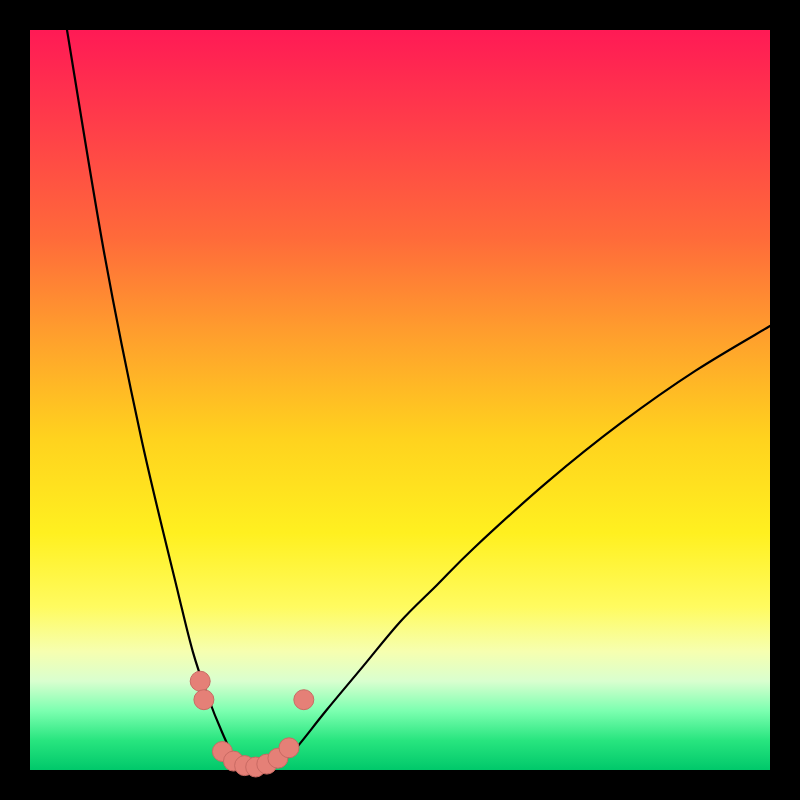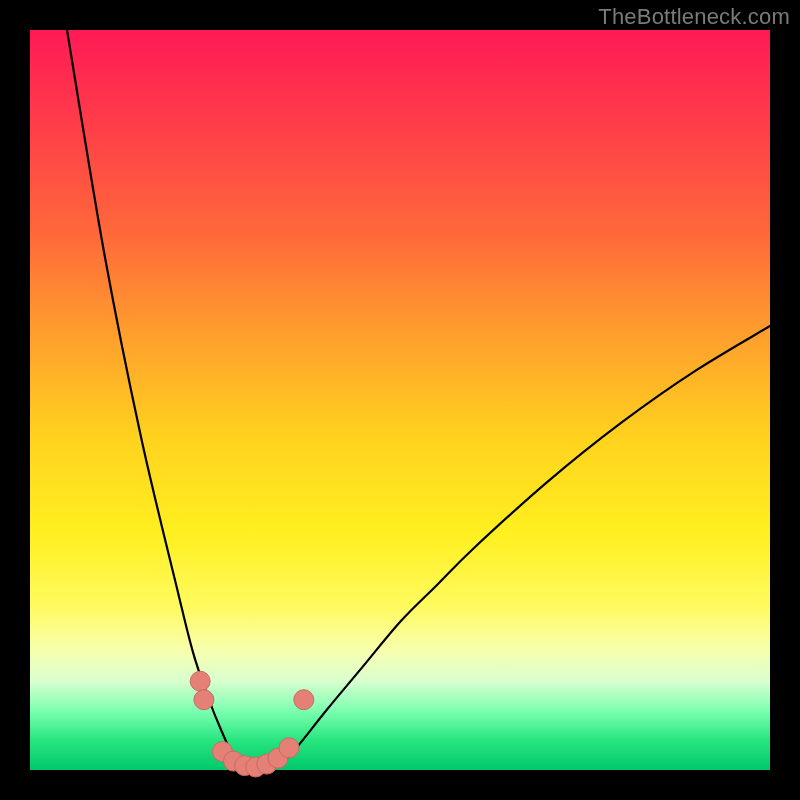--- a/index.html
+++ b/index.html
@@ -76,14 +76,13 @@
         <circle cx="203.5" cy="731.1" r="10" fill="#e58077" stroke="#c96a63" stroke-width="1"></circle>
         <circle cx="214.6" cy="735.6" r="10" fill="#e58077" stroke="#c96a63" stroke-width="1"></circle>
         <circle cx="225.7" cy="737.0" r="10" fill="#e58077" stroke="#c96a63" stroke-width="1"></circle>
         <circle cx="236.8" cy="734.1" r="10" fill="#e58077" stroke="#c96a63" stroke-width="1"></circle>
         <circle cx="247.9" cy="728.2" r="10" fill="#e58077" stroke="#c96a63" stroke-width="1"></circle>
         <circle cx="259.0" cy="717.8" r="10" fill="#e58077" stroke="#c96a63" stroke-width="1"></circle>
         <circle cx="273.8" cy="669.7" r="10" fill="#e58077" stroke="#c96a63" stroke-width="1"></circle>
       </g>
   </svg>
 
-  <div class="watermark">TheBottleneck.com</div>
 </div>
 
 </body></html>

